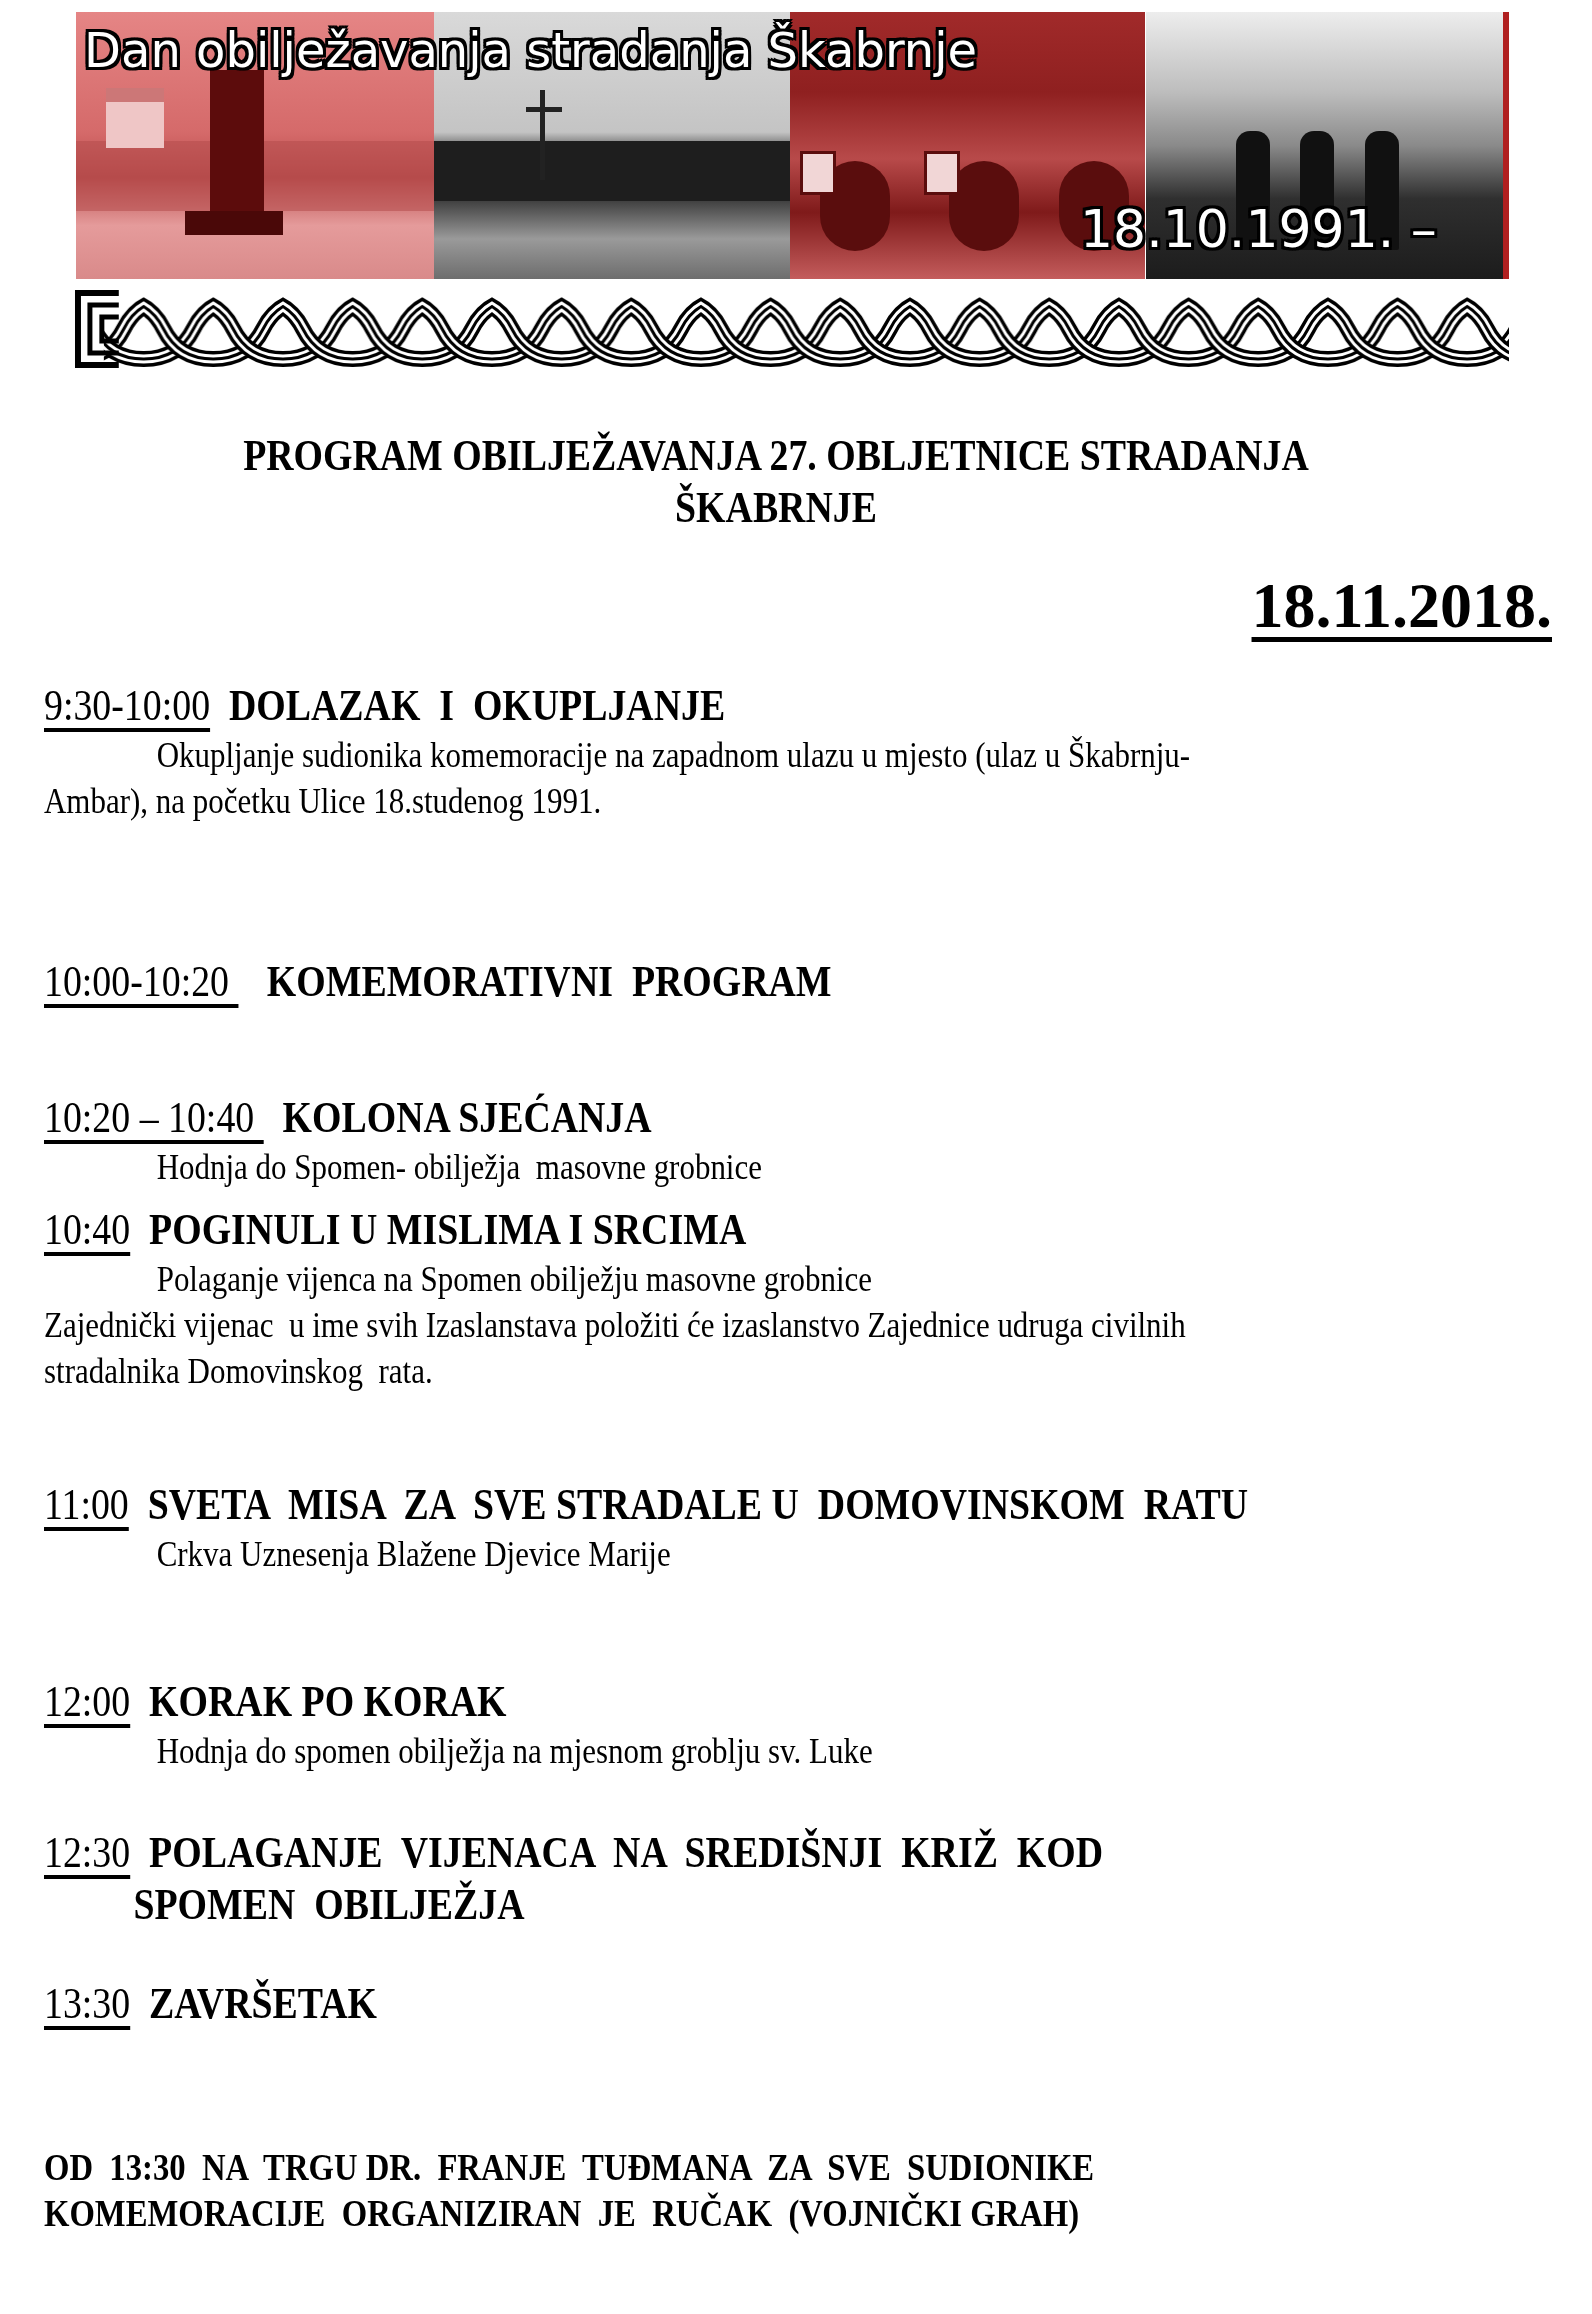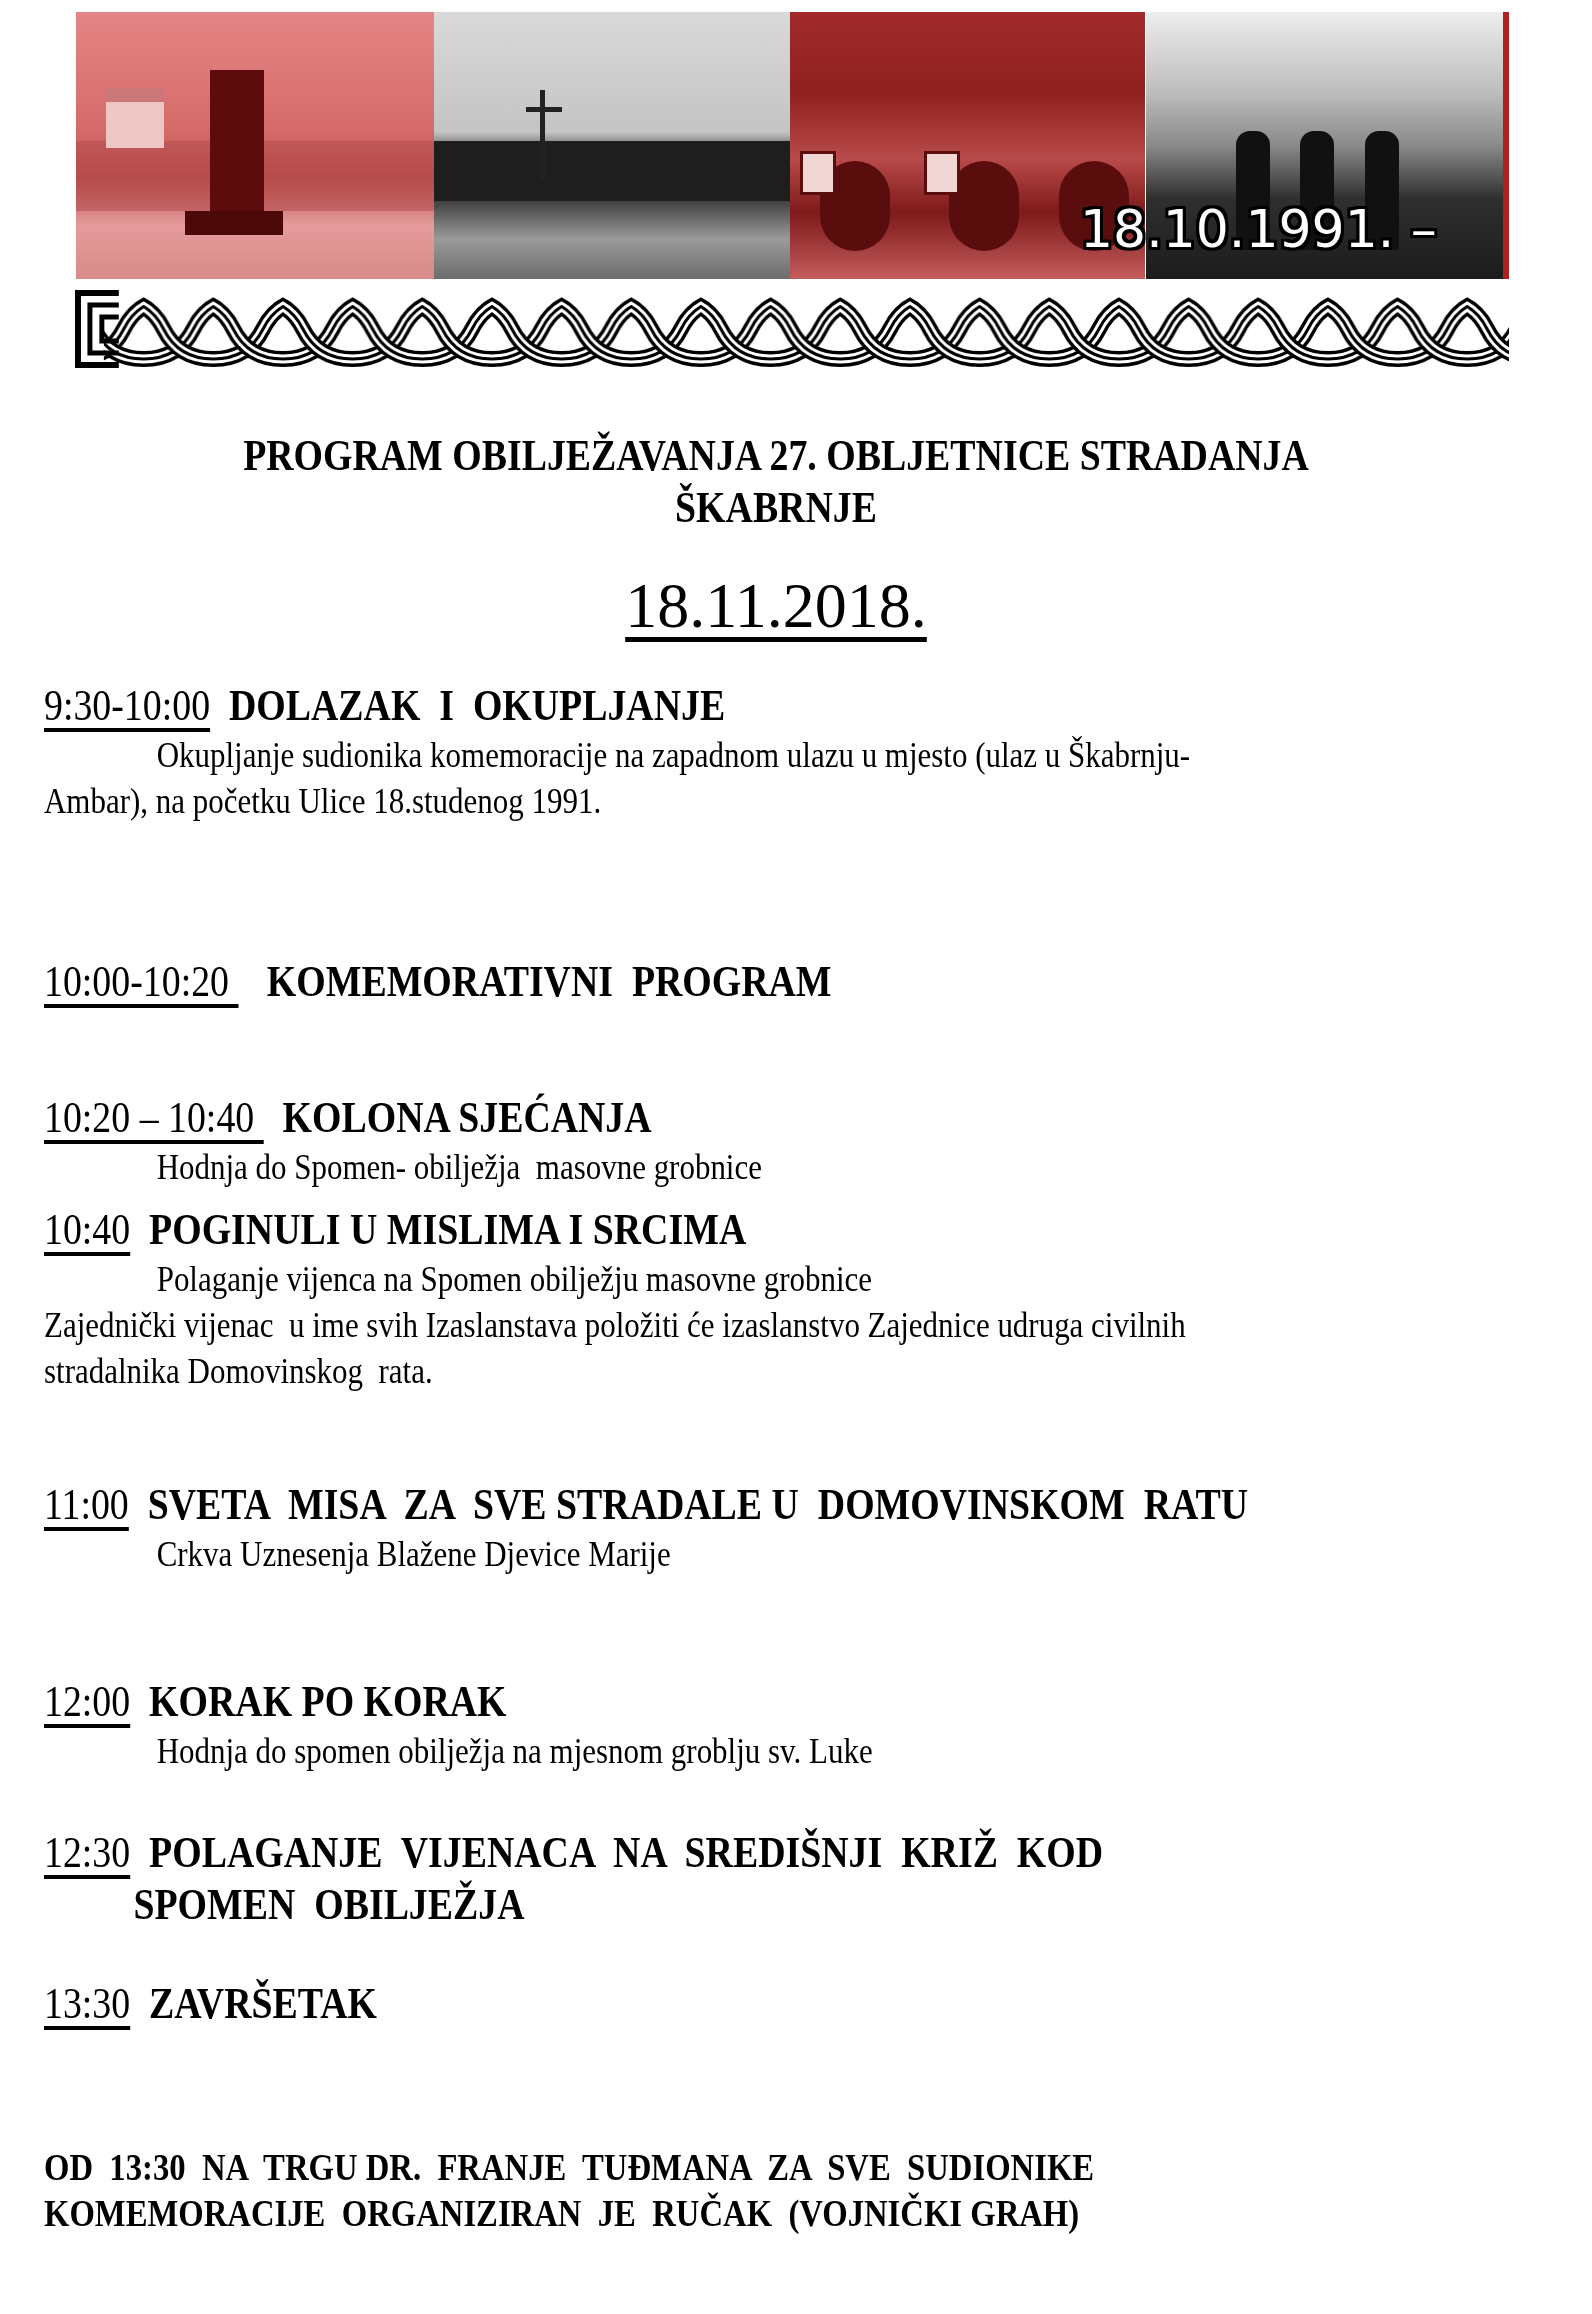--- a/index.html
+++ b/index.html
@@ -41,21 +41,21 @@
     text-shadow: -3px -3px 0 #000, 3px -3px 0 #000, -3px 3px 0 #000, 3px 3px 0 #000,
                  0 -3px 0 #000, 0 3px 0 #000, -3px 0 0 #000, 3px 0 0 #000;
   }
 
   
   .braid { position:absolute; left:74px; top:289px; width:1435px; height:80px; }
 
   
   .main-title { position:absolute; left:0; width:1552px; top:430px; text-align:center;
     font-weight:bold; font-size:44px; line-height:52px; transform:scaleX(0.86); transform-origin:center top; }
-  .date-title { position:absolute; left:0; width:1552px; top:569px; text-align:center; font-weight:normal; font-size:64px; }
+  .date-title { position:absolute; left:0; width:1552px; top:569px; text-align:right; font-weight:bold; font-size:64px; }
   .date-title span { text-decoration: underline; text-decoration-thickness: 5px; text-underline-offset: 10px; }
 
   
   .item { position:absolute; left:44px; width:1493px; }
   .head { font-size:44px; font-weight:bold; white-space:nowrap; transform:scaleX(0.86); transform-origin:left top; line-height:52px; }
   .time { font-weight:normal; text-decoration: underline; text-decoration-thickness: 4px; text-underline-offset: 8px; }
   .desc { font-size:36px; line-height:46px; transform:scaleX(0.86); transform-origin:left top; width:1736px; }
   .indent { padding-left: 131px; }
   .cont { padding-left: 0; }
   .head2 { padding-left: 104px; }
@@ -84,20 +84,21 @@
     <div class="frame" style="left:10px"></div>
     <div class="wreath" style="left:159px"></div>
     <div class="frame" style="left:134px"></div>
     <div class="wreath" style="left:269px"></div>
   </div>
   <div class="panel p4">
     <div class="officer" style="left:90px"></div>
     <div class="officer" style="left:154px"></div>
     <div class="officer" style="left:219px"></div>
   </div>
+  <div class="banner-title">Dan obilježavanja stradanja Škabrnje</div>
 </div>
 <div class="banner-date">18.10.1991. –</div>
 
 <svg class="braid" viewBox="0 0 1442 80" preserveAspectRatio="none">
   <defs>
     <pattern id="br" x="0" y="0" width="70" height="80" patternUnits="userSpaceOnUse">
       <path d="M0 70 Q35 70 50 40 Q65 10 100 10" fill="none" stroke="#000" stroke-width="16"></path>
       <path d="M0 70 Q35 70 50 40 Q65 10 100 10" fill="none" stroke="#fff" stroke-width="9"></path>
       <path d="M0 70 Q35 70 50 40 Q65 10 100 10" fill="none" stroke="#000" stroke-width="3"></path>
       <path d="M-30 10 Q5 10 20 40 Q35 70 70 70" fill="none" stroke="#000" stroke-width="16"></path>

